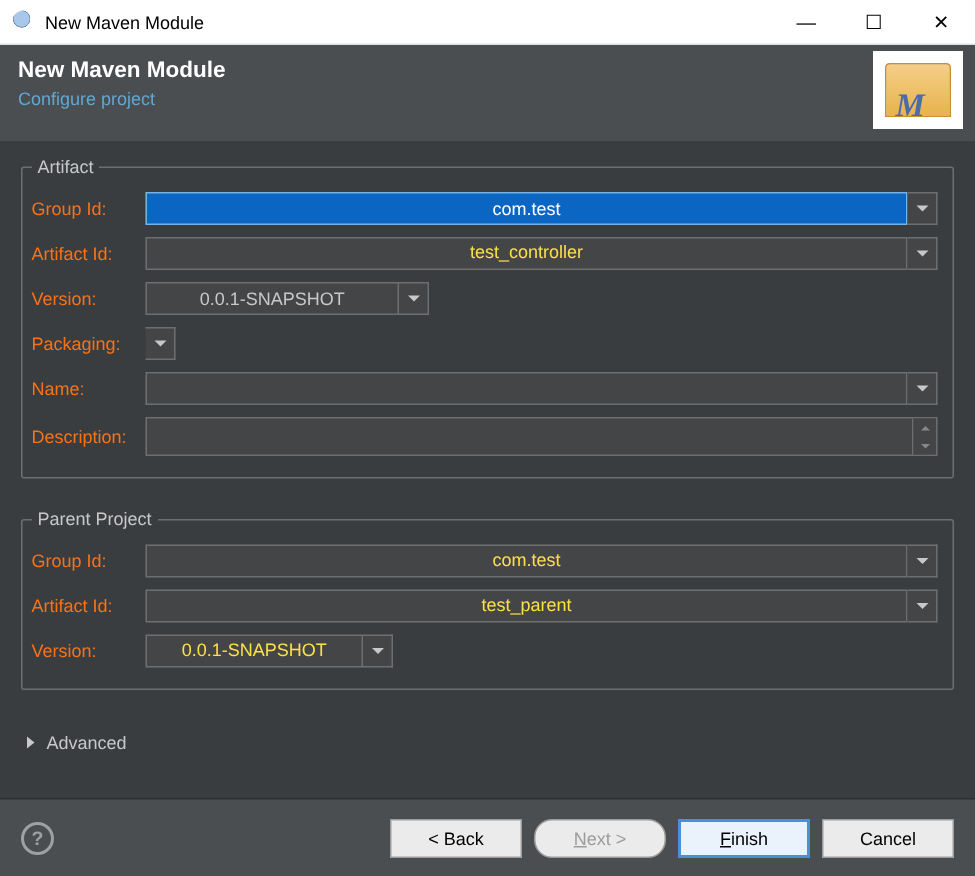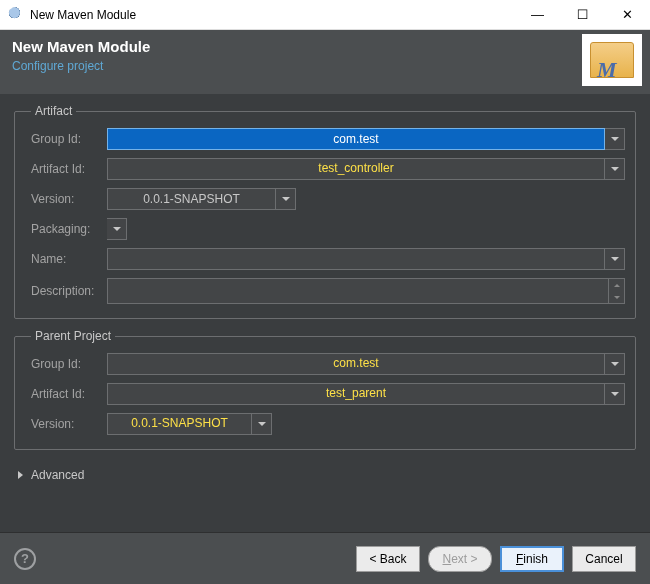--- a/index.html
+++ b/index.html
@@ -69,34 +69,34 @@
       font-family: "Times New Roman", serif;
       font-style: italic;
     }
     .content {
       padding: 10px 14px 0 14px;
       color: #c8c8c8;
     }
     fieldset {
       border: 1px solid #6c6e70;
       border-radius: 2px;
-      padding: 10px 10px 6px 16px;
-      margin-bottom: 10px;
+      padding: 10px 10px 6px 6px;
+      margin-bottom: 20px;
       position: relative;
     }
     legend {
       font-size: 12px;
       color: #c8c8c8;
       padding: 0 4px;
     }
     .row { display: flex; align-items: center; margin-bottom: 8px; }
     .row label {
       width: 76px;
       font-size: 12px;
-      color: #a3a3a3;
+      color: #f97316;
     }
     .combo, .textarea-wrap {
       flex: 1;
       display: flex;
       height: 22px;
     }
     .combo input, .combo .readonly, .textarea-wrap textarea {
       flex: 1;
       background: #434547;
       border: 1px solid #6c6e70;
@@ -182,21 +182,21 @@
       width: 22px; height: 22px;
       border: 2px solid #9ea0a2;
       border-radius: 50%;
       color: #9ea0a2;
       display: flex; align-items: center; justify-content: center;
       font-size: 13px; font-weight: bold;
       cursor: pointer;
     }
     .footer-btns { margin-left: auto; display: flex; gap: 8px; }
     .btn {
-      width: 64px; height: 26px;
+      width: 88px; height: 26px;
       background: #ebebeb;
       border: 1px solid #9c9c9c;
       font-size: 12px;
       color: #000;
       cursor: pointer;
       display: flex; align-items: center; justify-content: center;
     }
     .btn.disabled { color: #9c9c9c; cursor: default; border-radius: 12px; }
     .btn.focused { border: 2px solid #4a90d9; background: #eaf2fb; }
     .btn .u { text-decoration: underline; }

